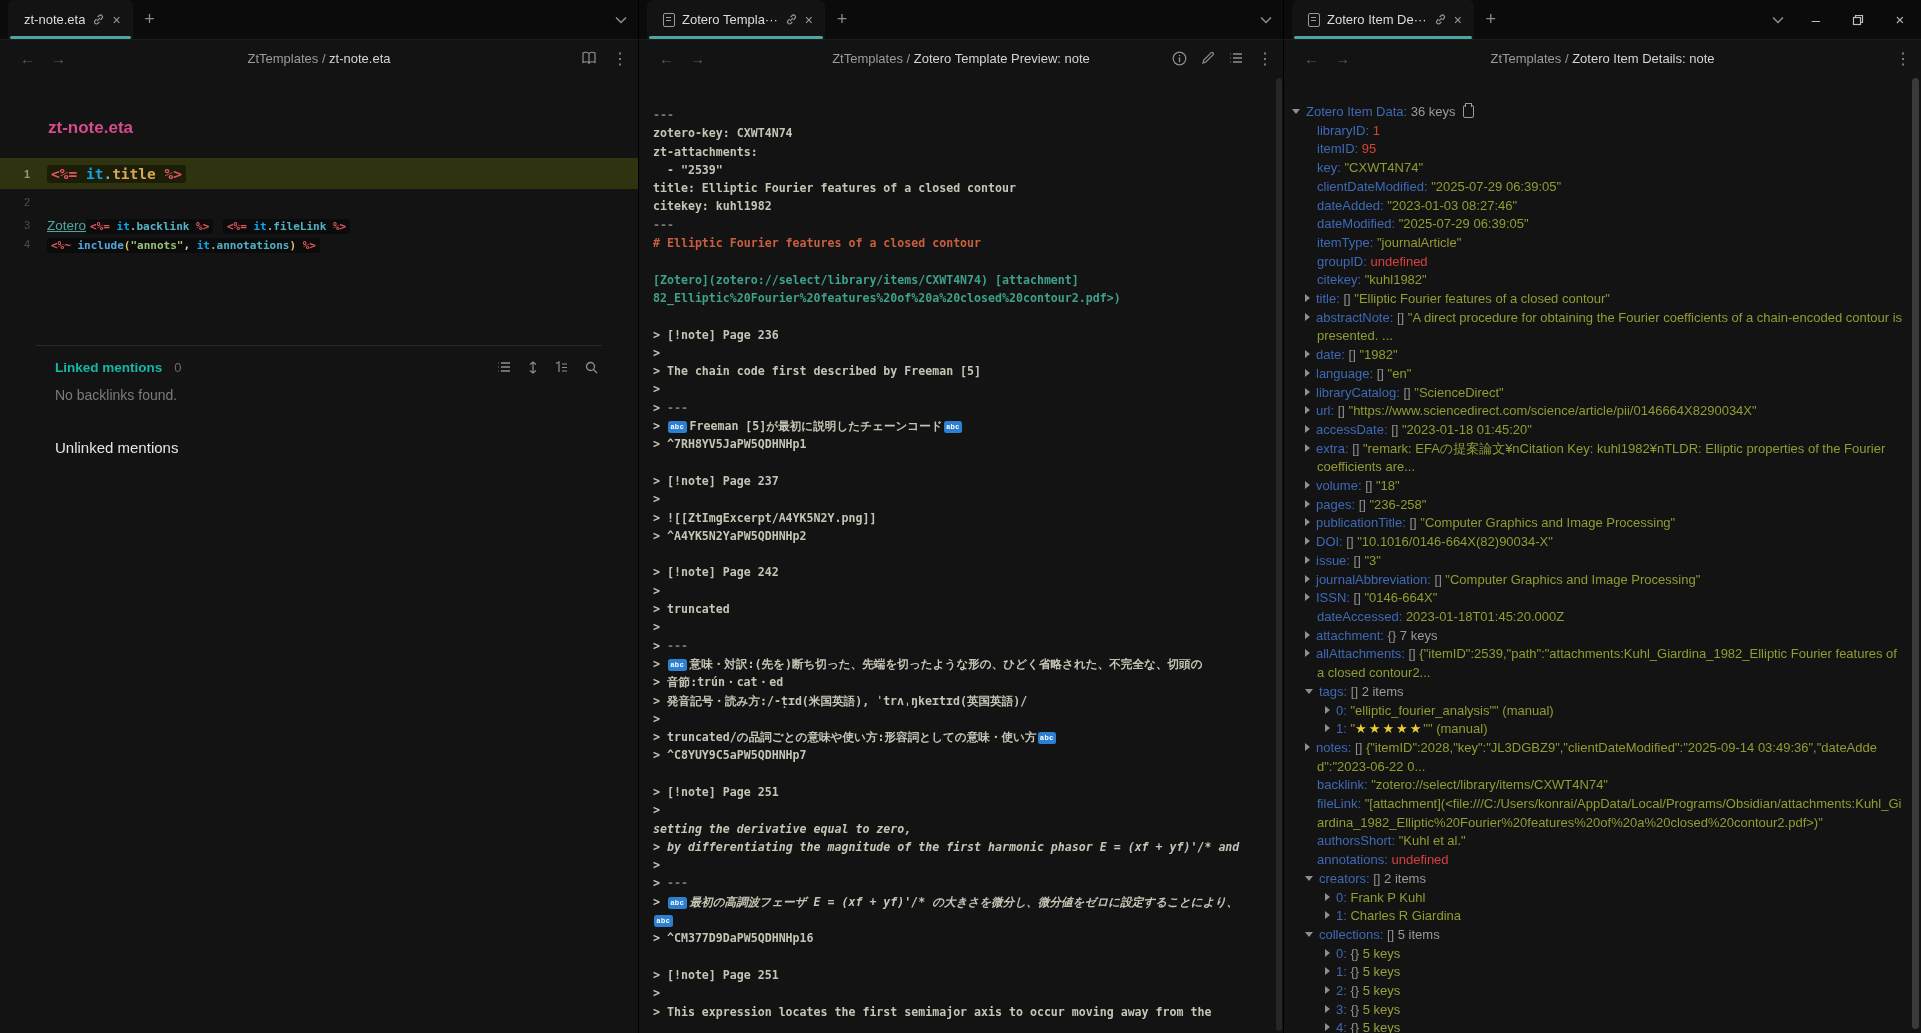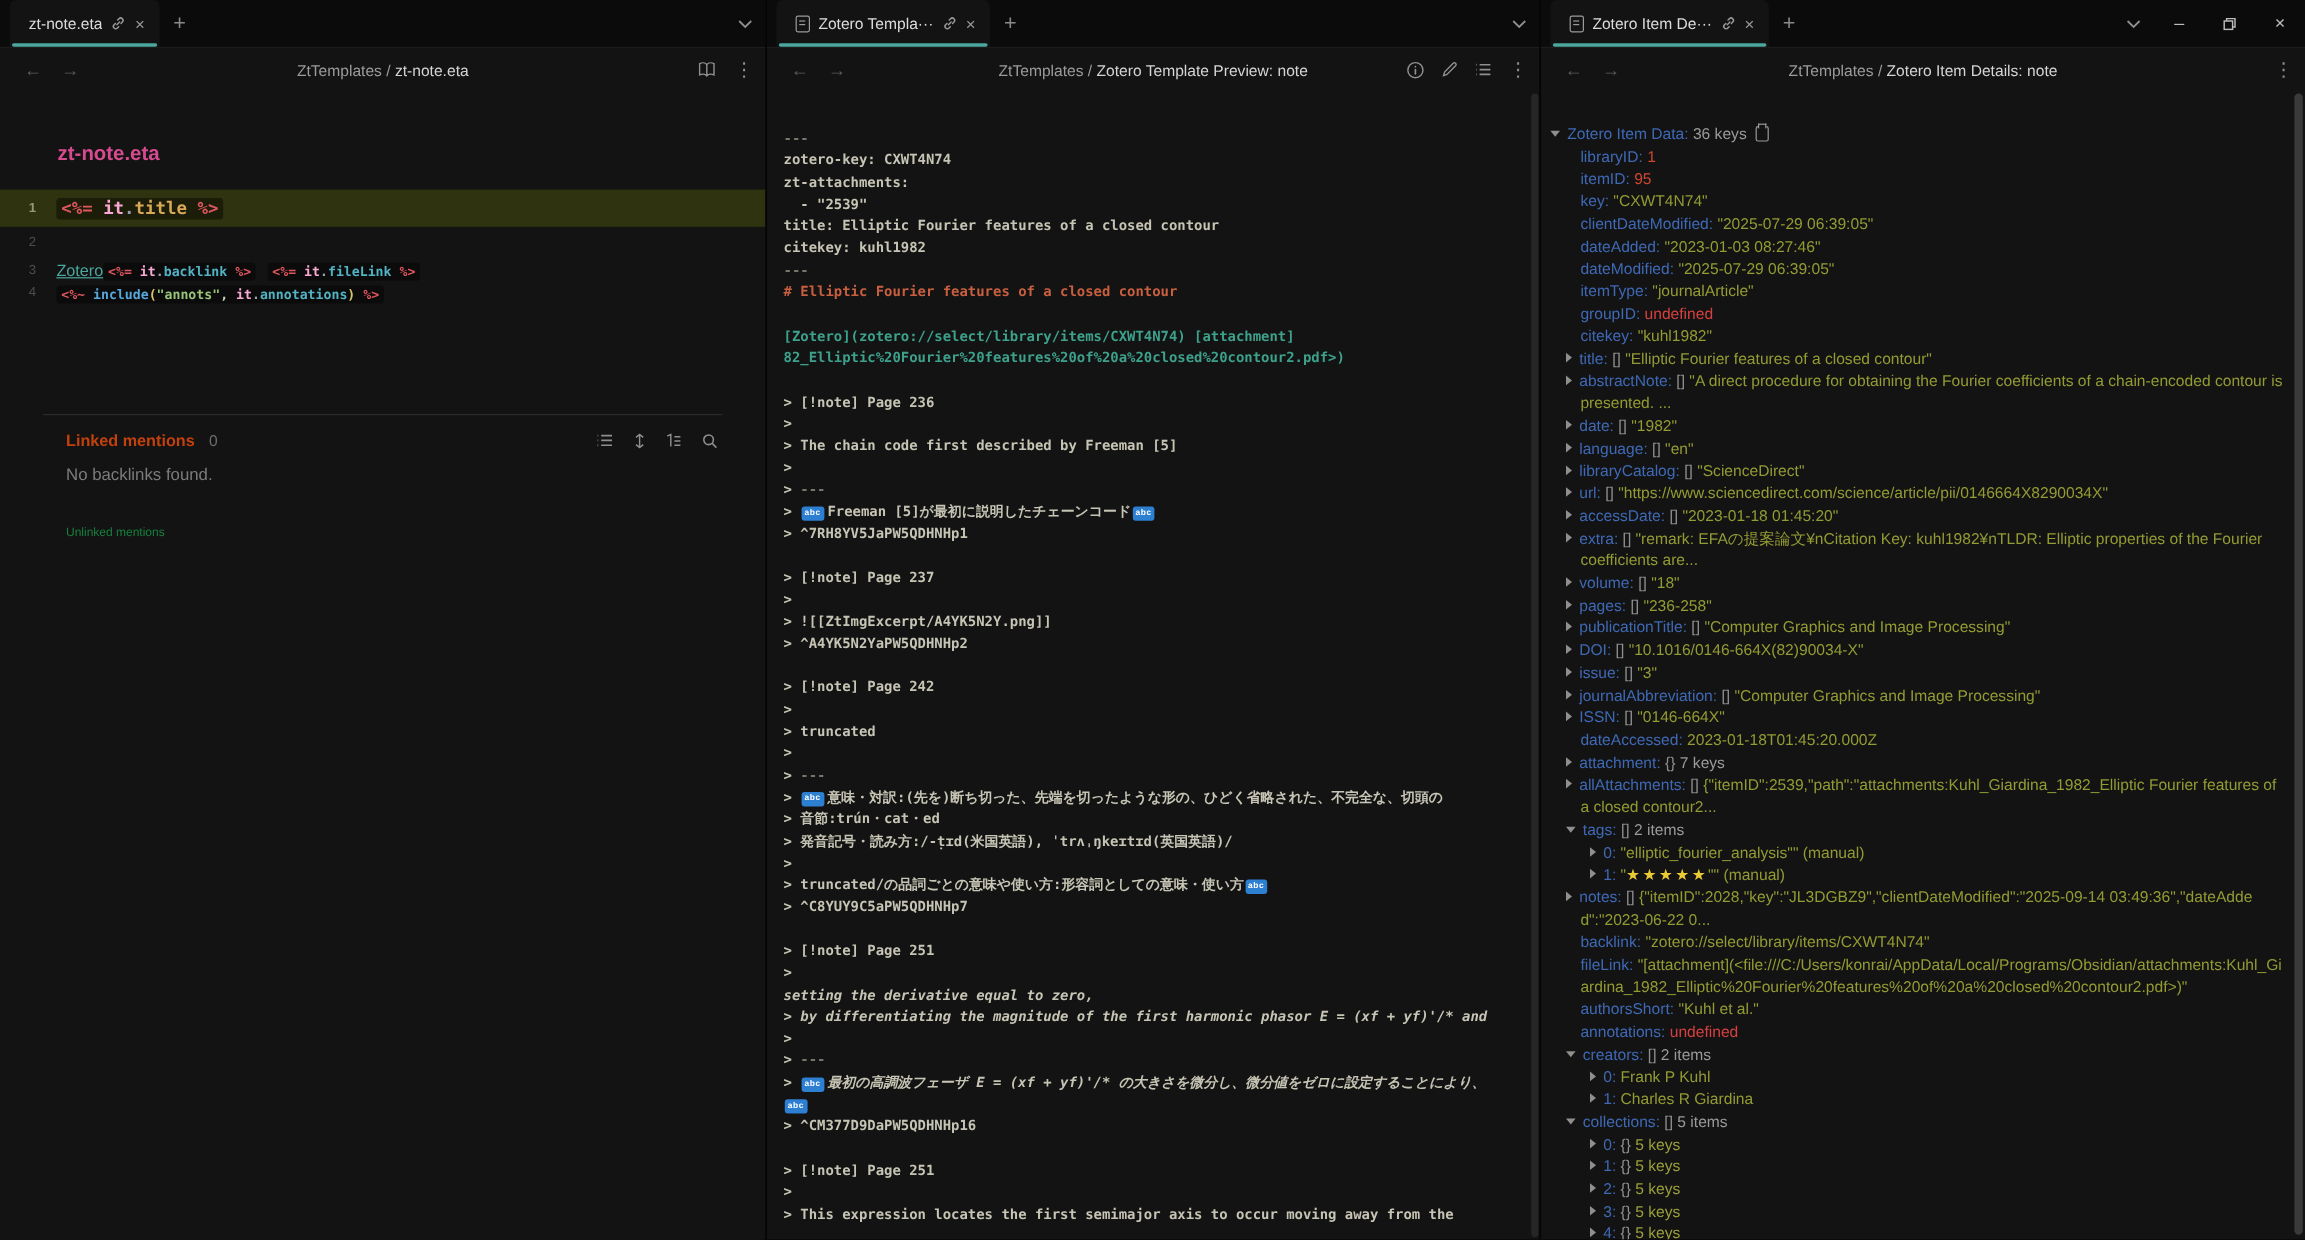--- a/index.html
+++ b/index.html
@@ -47,37 +47,37 @@
   .ed-line { display:flex; align-items:center; min-height:17px; padding-right:4px; }
   .ed-line .gutter { flex:0 0 30px; text-align:right; color:#4d4d4d; font-size:11px; margin-right:17px;
     font-family:"Liberation Sans", sans-serif; }
   .ed-line.l1 { min-height:31px; font-size:14.5px; font-weight:700; background:#30330f; }
   .ed-line.l1 .gutter { color:#9a9a72; }
   .ed-line.l2 { min-height:26px; }
   .ed-line.l3 { min-height:17px; }
   .ed-line.l4 { min-height:17px; }
   .chip { background:rgba(0,0,0,.42); border-radius:3px; padding:1px 4px; }
   .sm { font-size:11px; font-weight:700; }
-  .tk-tag { color:#e0565f; } .tk-var { color:#f9a8d4; } .tk-yel { color:#d9a857; }
+  .tk-tag { color:#e0565f; } .tk-var { color:#0ea5e9; } .tk-yel { color:#d9a857; }
   .tk-cy { color:#52b3c4; } .tk-fn { color:#55a7dc; } .tk-str { color:#98c379; }
   .tk-par { color:#d8c46a; } .tk-pun { color:#9aa1ab; } .tk-p { color:#cfcfc2; }
   .tk-link { color:#4ca79f; text-decoration:underline; font-family:"Liberation Sans", sans-serif;
     font-size:13.5px; cursor:pointer; }
   .ed-spacer { height:92px; }
 
   
   .backlinks { border-top:1px solid #2a2a2a; margin:0 36px; padding-top:14px;
     font-family:"Liberation Sans", sans-serif; }
   .bl-head { display:flex; align-items:center; padding-left:19px; }
-  .bl-title { font-size:13.5px; font-weight:600; color:#c2410c; }
+  .bl-title { font-size:13.5px; font-weight:600; color:#14b8a6; }
   .bl-count { font-size:13px; color:#6d6d6d; margin-left:12px; }
   .bl-icons { margin-left:auto; display:flex; gap:17px; margin-right:4px; color:#8f8f8f; }
   .bl-icons > * { cursor:pointer; }
   .bl-empty { padding-left:19px; margin-top:12px; font-size:14px; color:#7c7c7c; }
-  .bl-unlinked { padding-left:19px; margin-top:36px; font-size:10px; color:#15803d; }
+  .bl-unlinked { padding-left:19px; margin-top:36px; font-size:15px; color:#e5e5e5; }
 
   
   .pv-scroll { flex:1; overflow:hidden; padding:30px 4px 0 14px;
     font-family:"DejaVu Sans Mono", monospace; font-size:11.6px; font-weight:600; color:#c6c4b4; }
   .pv-line { line-height:18.3px; min-height:18.3px; white-space:pre-wrap; word-break:break-word; }
   .pc-t { color:#c6c4b4; } .pc-d { color:#76766a; } .pc-h { color:#c85f3f; font-weight:700; }
   .pc-l { color:#3da18c; } .pc-i { font-style:italic; }
   .abc { display:inline-block; background:#2d7fd2; color:#fff; font-size:7px; font-weight:700;
     line-height:12px; height:12px; padding:0 2.5px; border-radius:2.5px; vertical-align:1px;
     margin:0 3px 0 1px; letter-spacing:.5px; font-family:"Liberation Sans", sans-serif; }

